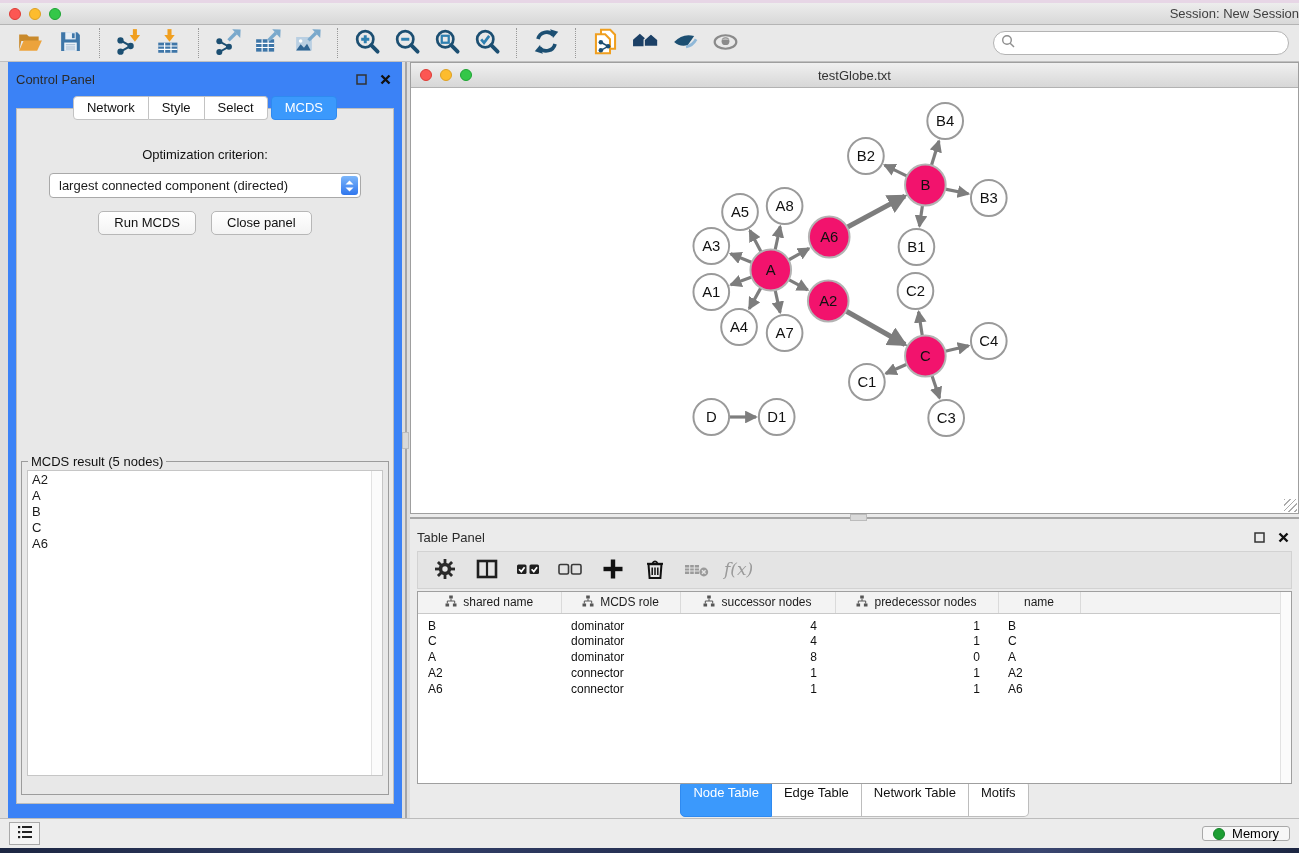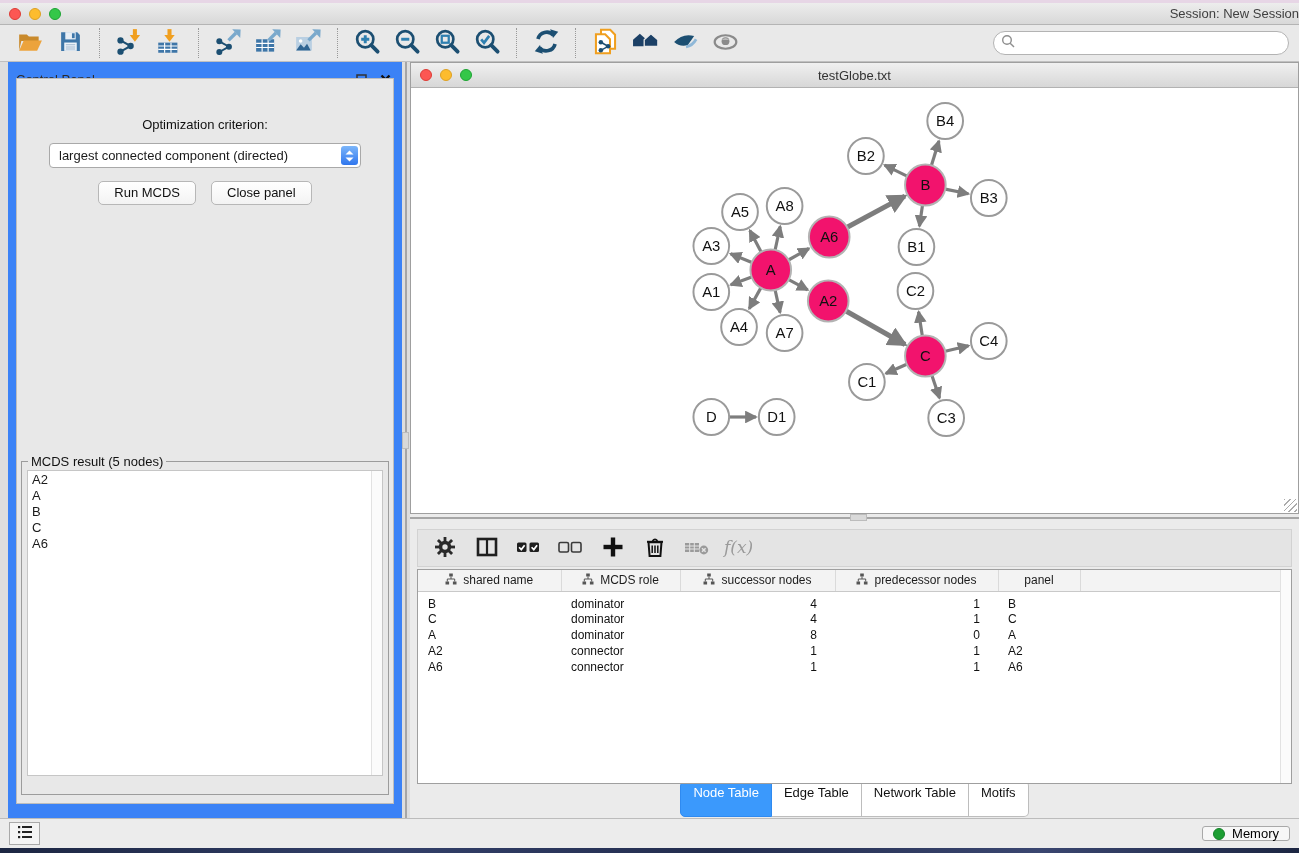--- a/index.html
+++ b/index.html
@@ -274,20 +274,26 @@
                 <rect x="1" y="1" width="9" height="9" fill="none" stroke="#333" stroke-width="1.5"></rect>
               </svg>
             </button>
           <button class="win-btn">
               <svg width="11" height="11" viewBox="0 0 11 11">
                 <path d="M1.5 1.5 L9.5 9.5 M9.5 1.5 L1.5 9.5" stroke="#111" stroke-width="2.4"></path>
               </svg>
             </button>
         </span>
       </div>
+      <div class="cp-tabs" id="cp-tabs">
+          <button class="cp-tab">Network</button>
+          <button class="cp-tab">Style</button>
+          <button class="cp-tab pre-active">Select</button>
+          <button class="cp-tab active">MCDS</button>
+        </div>
       <div class="cp-content">
         <div class="opt-label">Optimization criterion:</div>
         <div class="select">
           <span>largest connected component (directed)</span>
           <span class="select-stepper">
             <svg width="9" height="5" viewBox="0 0 9 5">
                 <path d="M0.5 4.5 L4.5 0.5 L8.5 4.5 Z" fill="#fff"></path>
               </svg>
             <svg width="9" height="5" viewBox="0 0 9 5">
                 <path d="M0.5 0.5 L4.5 4.5 L8.5 0.5 Z" fill="#fff"></path>
@@ -399,20 +405,35 @@
             </svg>
           </div>
         <div class="resize-grip"></div>
       </div>
 
       <div class="h-divider">
         <div class="h-handle"></div>
       </div>
 
       <div class="table-panel">
+        <div class="panel-header">
+          <span class="panel-title">Table Panel</span>
+          <span class="win-btns">
+            <button class="win-btn">
+                <svg width="11" height="11" viewBox="0 0 11 11">
+                  <rect x="1" y="1" width="9" height="9" fill="none" stroke="#333" stroke-width="1.5"></rect>
+                </svg>
+              </button>
+            <button class="win-btn">
+                <svg width="11" height="11" viewBox="0 0 11 11">
+                  <path d="M1.5 1.5 L9.5 9.5 M9.5 1.5 L1.5 9.5" stroke="#111" stroke-width="2.4"></path>
+                </svg>
+              </button>
+          </span>
+        </div>
         <div class="tp-toolbar" id="tp-toolbar">
             <button class="tp-btn">
               <span><svg width="24" height="24" viewBox="0 0 24 24">
                   <g fill="#2a2a2a">
                     <rect x="10.6" y="2" width="2.8" height="20"></rect>
                     <rect x="10.6" y="2" width="2.8" height="20" transform="rotate(45 12 12)"></rect>
                     <rect x="10.6" y="2" width="2.8" height="20" transform="rotate(90 12 12)"></rect>
                     <rect x="10.6" y="2" width="2.8" height="20" transform="rotate(135 12 12)"></rect>
                     <circle cx="12" cy="12" r="6.2"></circle>
                   </g>
@@ -526,21 +547,21 @@
                             <rect x="0.5" y="8.5" width="3.6" height="3"></rect>
                             <rect x="7.9" y="8.5" width="3.6" height="3"></rect>
                           </g>
                           <path d="M6 3.5 V6 M2.3 8.5 V6 h7.4 v2.5" fill="none" stroke="#565656"></path>
                         </svg></span>
                       <span>predecessor nodes</span>
                     </span>
                   </th>
                   <th>
                     <span class="th-inner">
-                      <span>panel</span>
+                      <span>name</span>
                     </span>
                   </th>
                   <th></th>
                 </tr>
               </thead>
               <tbody>
                 <tr class="first">
                   <td>B</td>
                   <td>dominator</td>
                   <td class="num">4</td>

